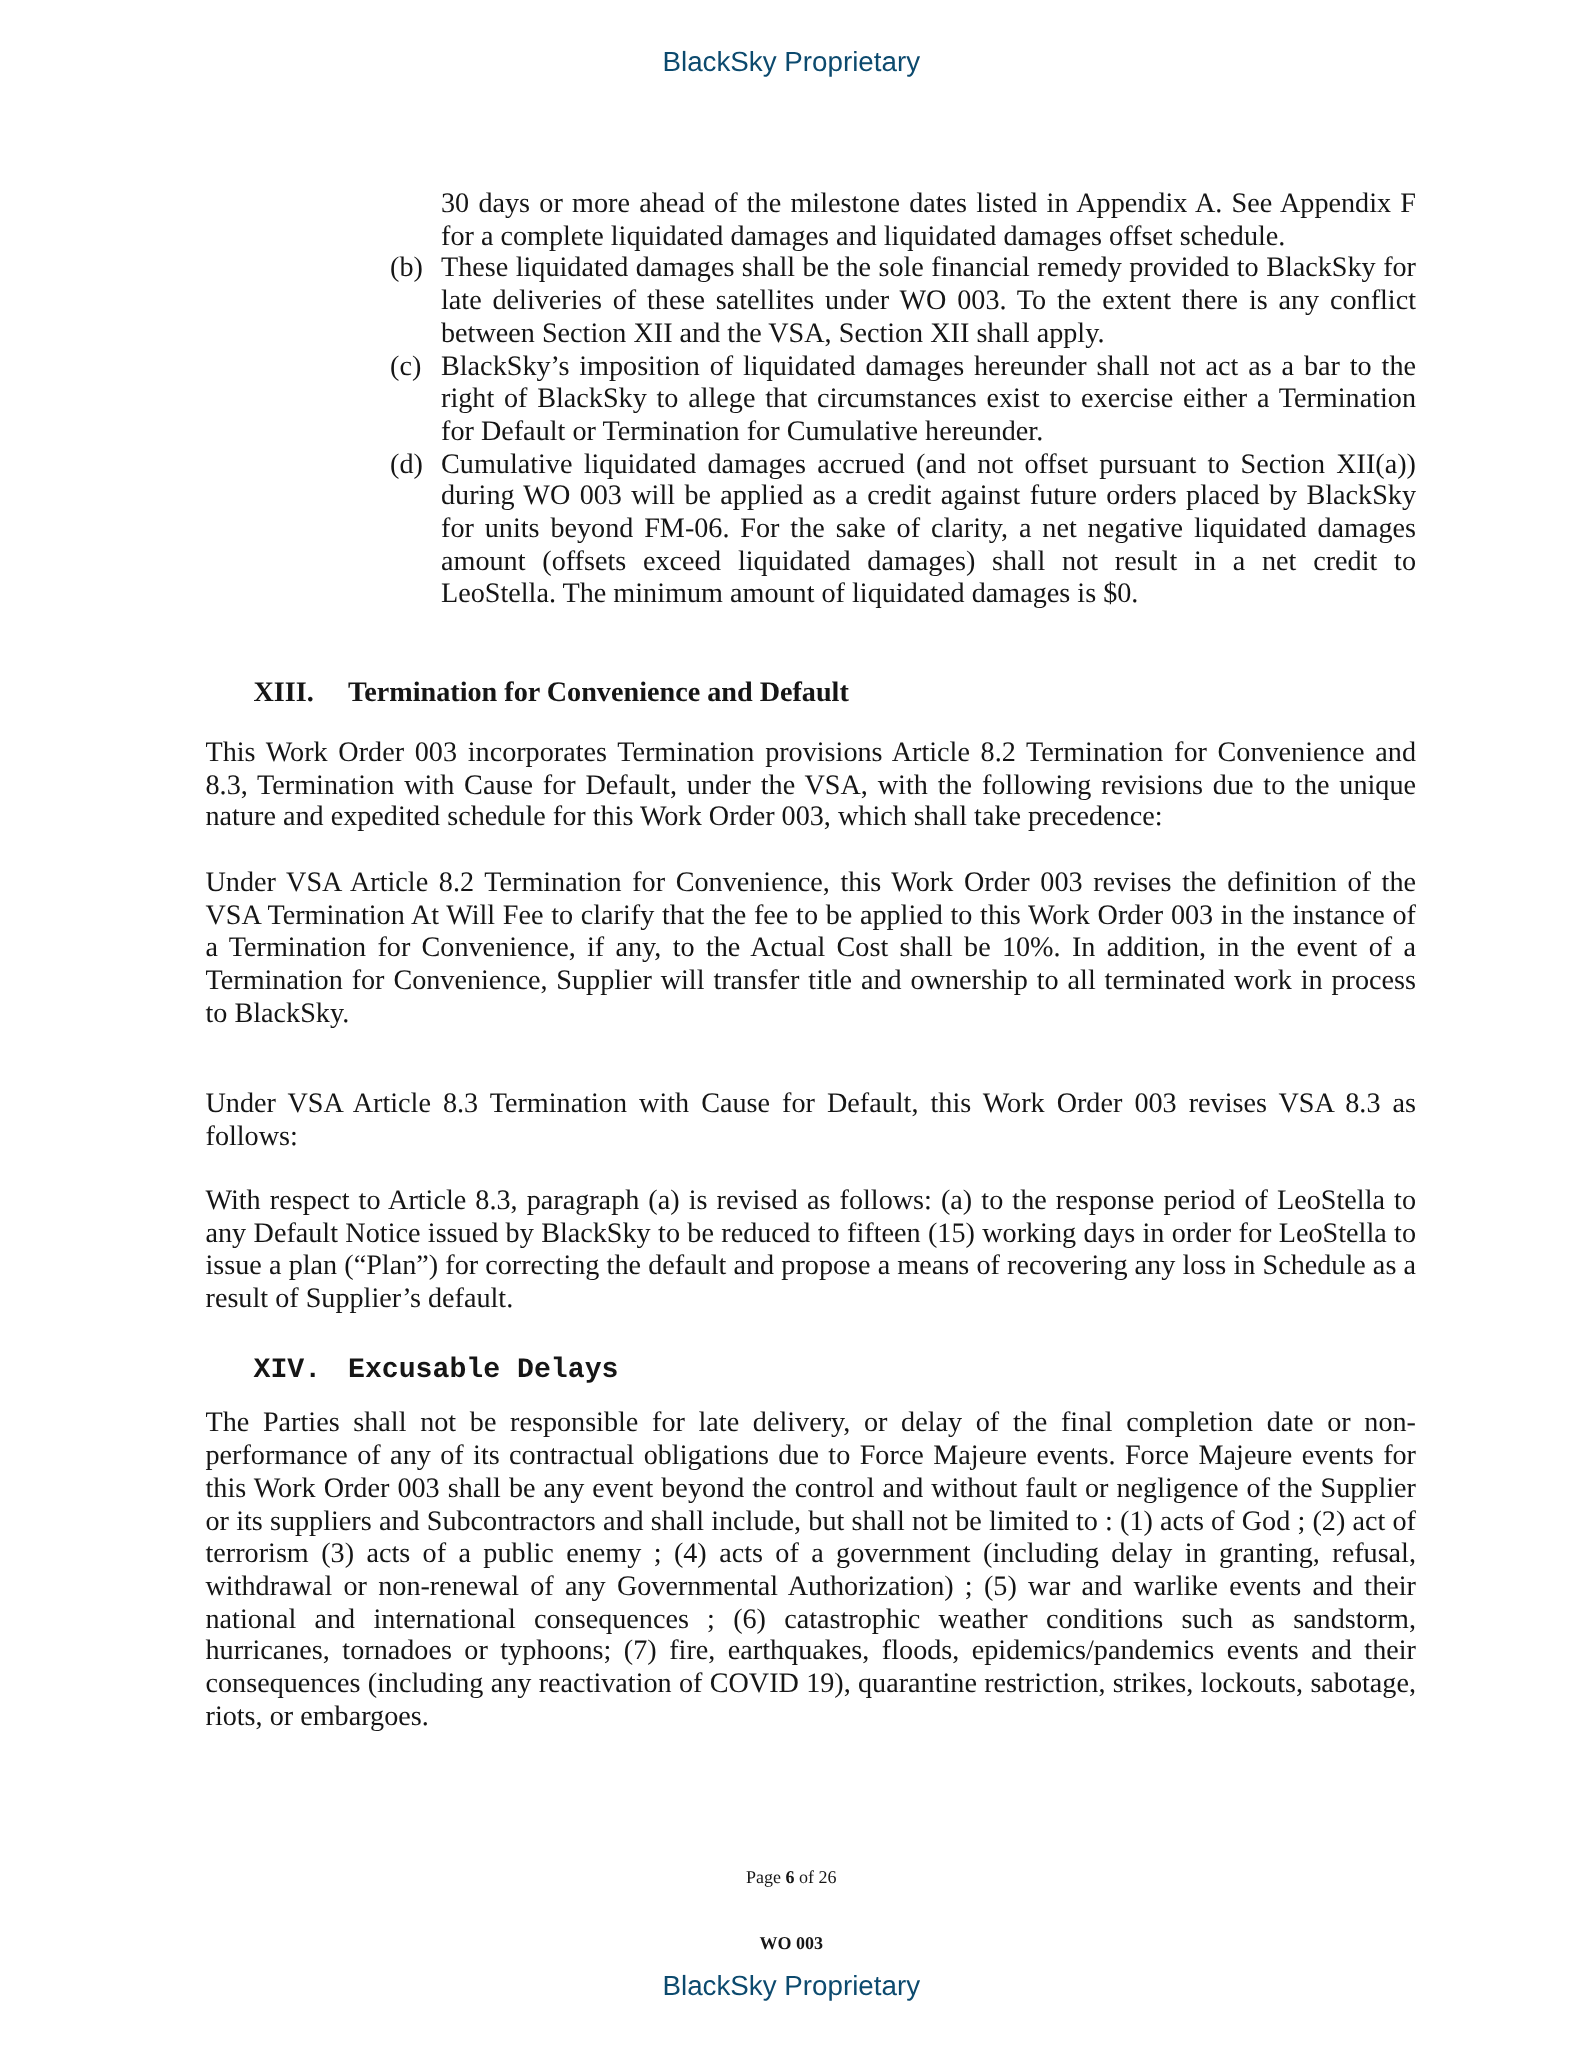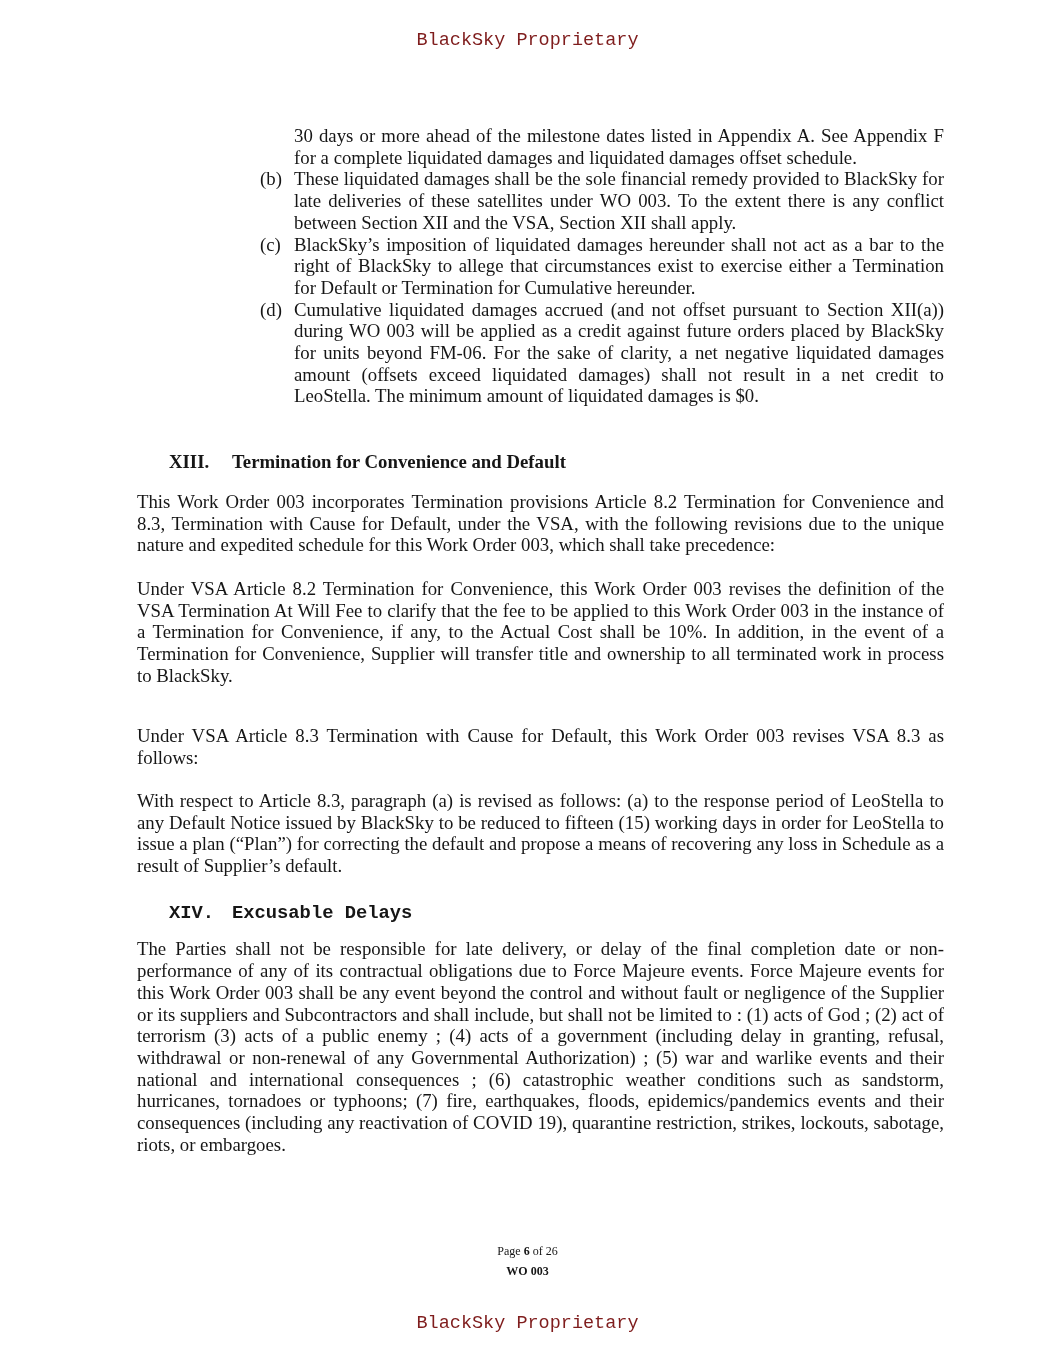--- a/index.html
+++ b/index.html
@@ -9,22 +9,22 @@
     width:1055px; height:1365px;
     background:#ffffff;
     color:#161616;
     font-family:"Liberation Serif", serif;
     overflow:hidden;
     margin:0 auto;
   }
   .band {
     position:absolute; left:0; width:100%;
     text-align:center;
-    font-family:Liberation Mono, monospace;
-    font-size:18.5px; color:#7f1d1d;
+    font-family:Liberation Sans, sans-serif;
+    font-size:18.5px; color:#0c4a6e;
   }
   .band.top { top:30px; }
   .band.bottom { top:1313px; }
 
   .content {
     position:absolute; top:125px; left:137px; width:807px;
     font-size:18.8px; line-height:21.7px;
     text-align:justify;
   }
   .cont-par { margin-left:157px; width:650px; }
@@ -40,21 +40,21 @@
   .p-after-head { margin-top:18px; }
   .p-gap1 { margin-top:22px; }
   .p-gap2 { margin-top:39px; }
   .p-gap3 { margin-top:21px; }
   .p-after-head2 { margin-top:14px; }
 
   .footer {
     position:absolute; top:1241px; left:0; width:100%;
     text-align:center; font-size:12px; line-height:20px; color:#161616;
   }
-  .footer .doc-id { font-weight:bold; }
+  .footer .doc-id { font-weight:bold;margin-top:24px; }
 </style>
 </head>
 <body>
 
 <div class="page">
 
   <div class="band top">BlackSky Proprietary</div>
 
   <div class="content">
 

